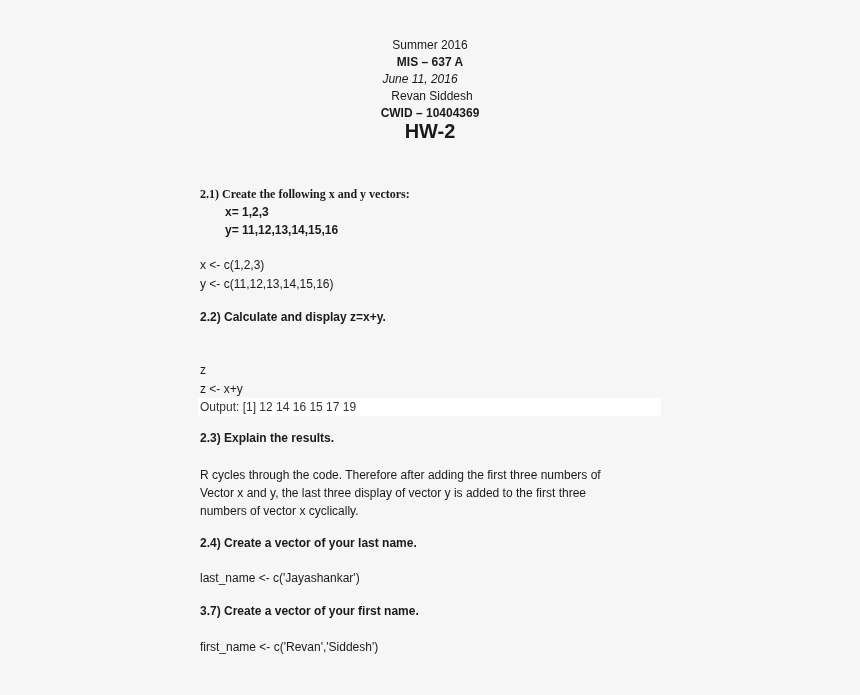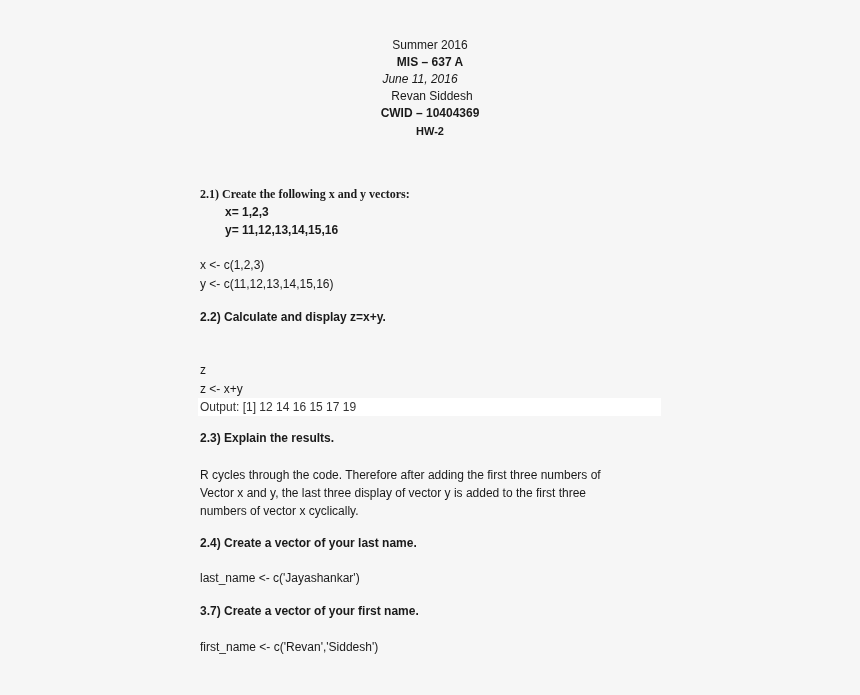--- a/index.html
+++ b/index.html
@@ -8,21 +8,21 @@
     background: #f6f6f6;
     font-family: "Liberation Sans", "DejaVu Sans", sans-serif;
     color: #1a1a1a;
     position: relative;
     overflow: hidden;
   }
   .page { position: absolute; left: 0; top: 0; width: 860px; height: 695px; padding-left: 40px; }
   .hdr { position: absolute; left: 0; width: 860px; text-align: center; font-size: 12px; line-height: 17px; }
   .hdr.bold { font-weight: bold; }
   .hdr.italic { font-style: italic; }
-  .hdr.title { font-size: 11px; font-weight: bold; }
+  .hdr.title { font-size: 20px; font-weight: bold; }
   .line { position: absolute; left: 200px; font-size: 12px; line-height: 17px; white-space: nowrap; }
   .line.bold { font-weight: bold; }
   .line.indent { left: 225px; font-weight: bold; }
   .output-band {
     position: absolute; left: 198px; top: 398px; width: 463px; height: 18px;
     background: #ffffff;
   }
   .output-text { position: absolute; left: 200px; top: 399px; font-size: 12px; line-height: 17px; color: #333; }
   .para { position: absolute; left: 200px; top: 466px; width: 440px; font-size: 12px; line-height: 18px; }
   .para div { white-space: nowrap; }

